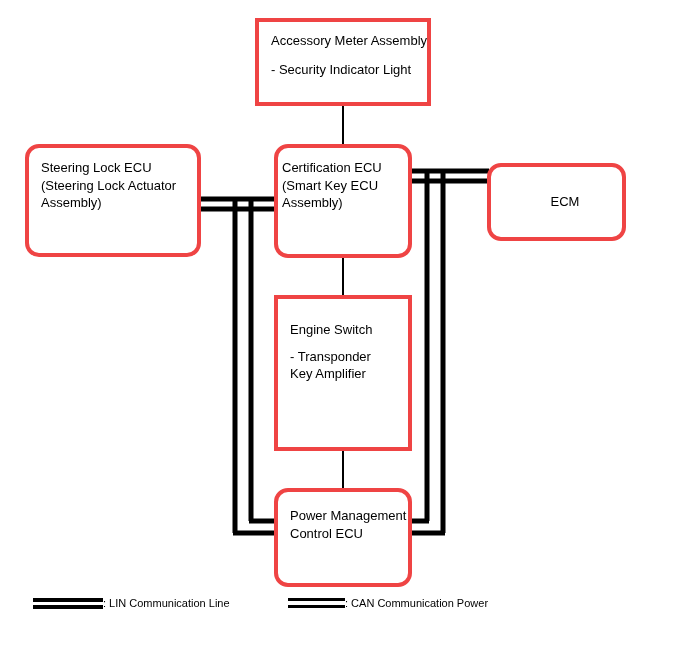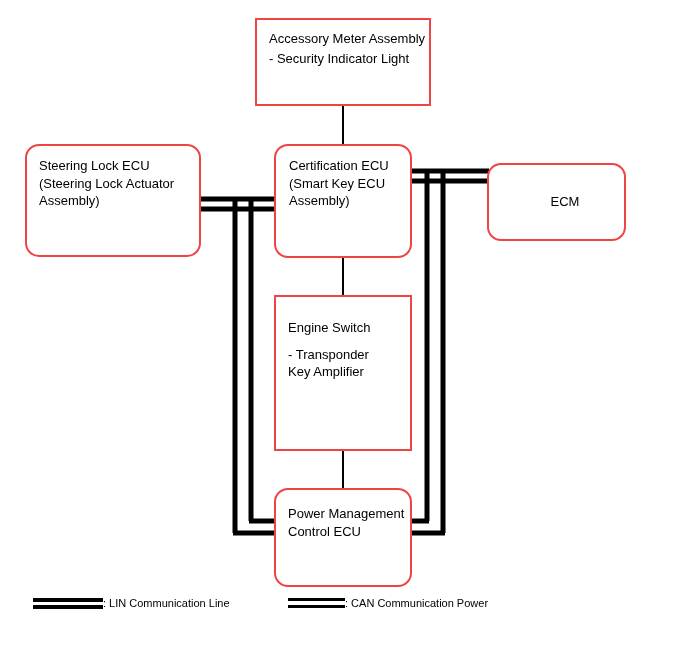--- a/index.html
+++ b/index.html
@@ -19,32 +19,32 @@
     overflow: hidden;
   }
   .wires {
     position: absolute;
     left: 0;
     top: 0;
   }
   .box {
     position: absolute;
     background: #ffffff;
-    border: 2px solid #ef4444;
+    border: 4px solid #ef4444;
     font-size: 13px;
     line-height: 1.35;
     box-sizing: border-box;
   }
   .rounded { border-radius: 14px; }
   .nw { white-space: nowrap; }
 
   .b-accessory { left: 255px; top: 18px;  width: 176px; height: 88px;  padding: 10px 12px; }
-  .b-accessory .item { margin-top: 2px; }
+  .b-accessory .item { margin-top: 11px; }
   .b-steering  { left: 25px;  top: 144px; width: 176px; height: 113px; padding: 11px 12px; }
-  .b-cert      { left: 274px; top: 144px; width: 138px; height: 114px; padding: 11px 13px; }
+  .b-cert      { left: 274px; top: 144px; width: 138px; height: 114px; padding: 11px 4px; }
   .b-ecm       { left: 487px; top: 163px; width: 139px; height: 78px;
                  display: flex; align-items: center; justify-content: center; padding-left: 17px; }
   .b-engine    { left: 274px; top: 295px; width: 138px; height: 156px; padding: 22px 12px; }
   .b-engine .item { margin-top: 9px; }
   .b-power     { left: 274px; top: 488px; width: 138px; height: 99px;  padding: 15px 12px; }
 
   .legend-item {
     position: absolute;
     display: flex;
     align-items: center;

